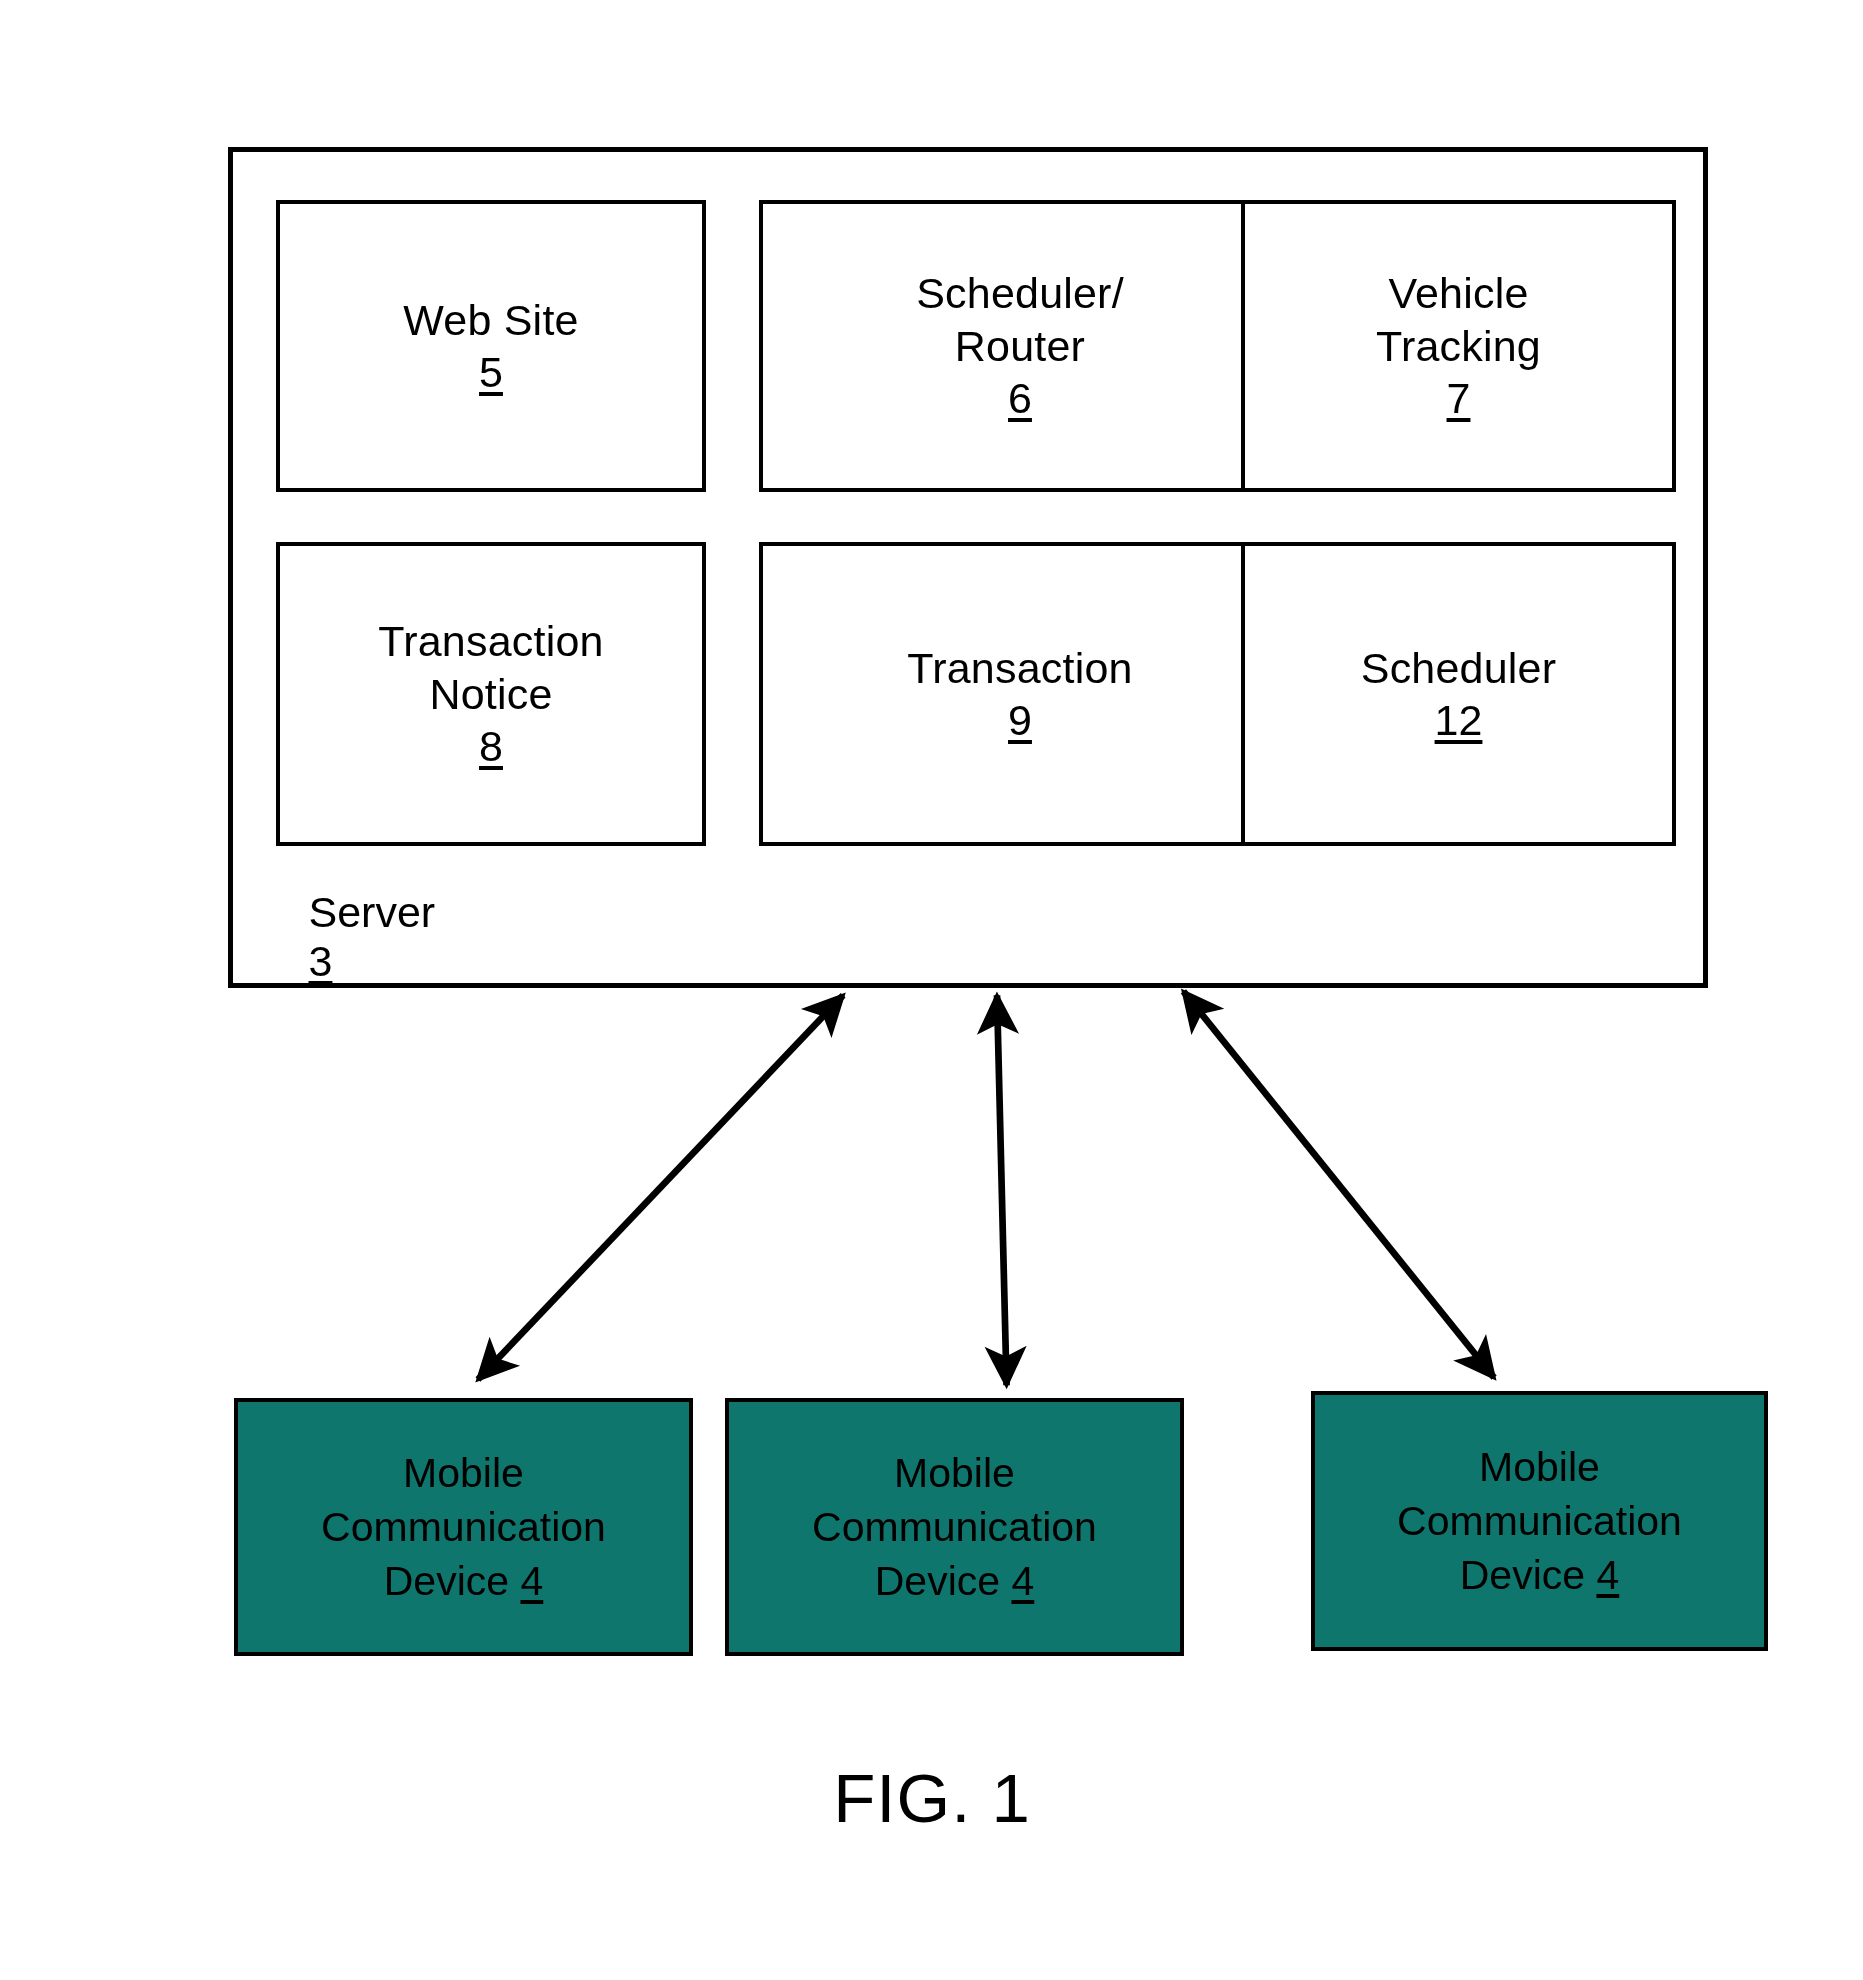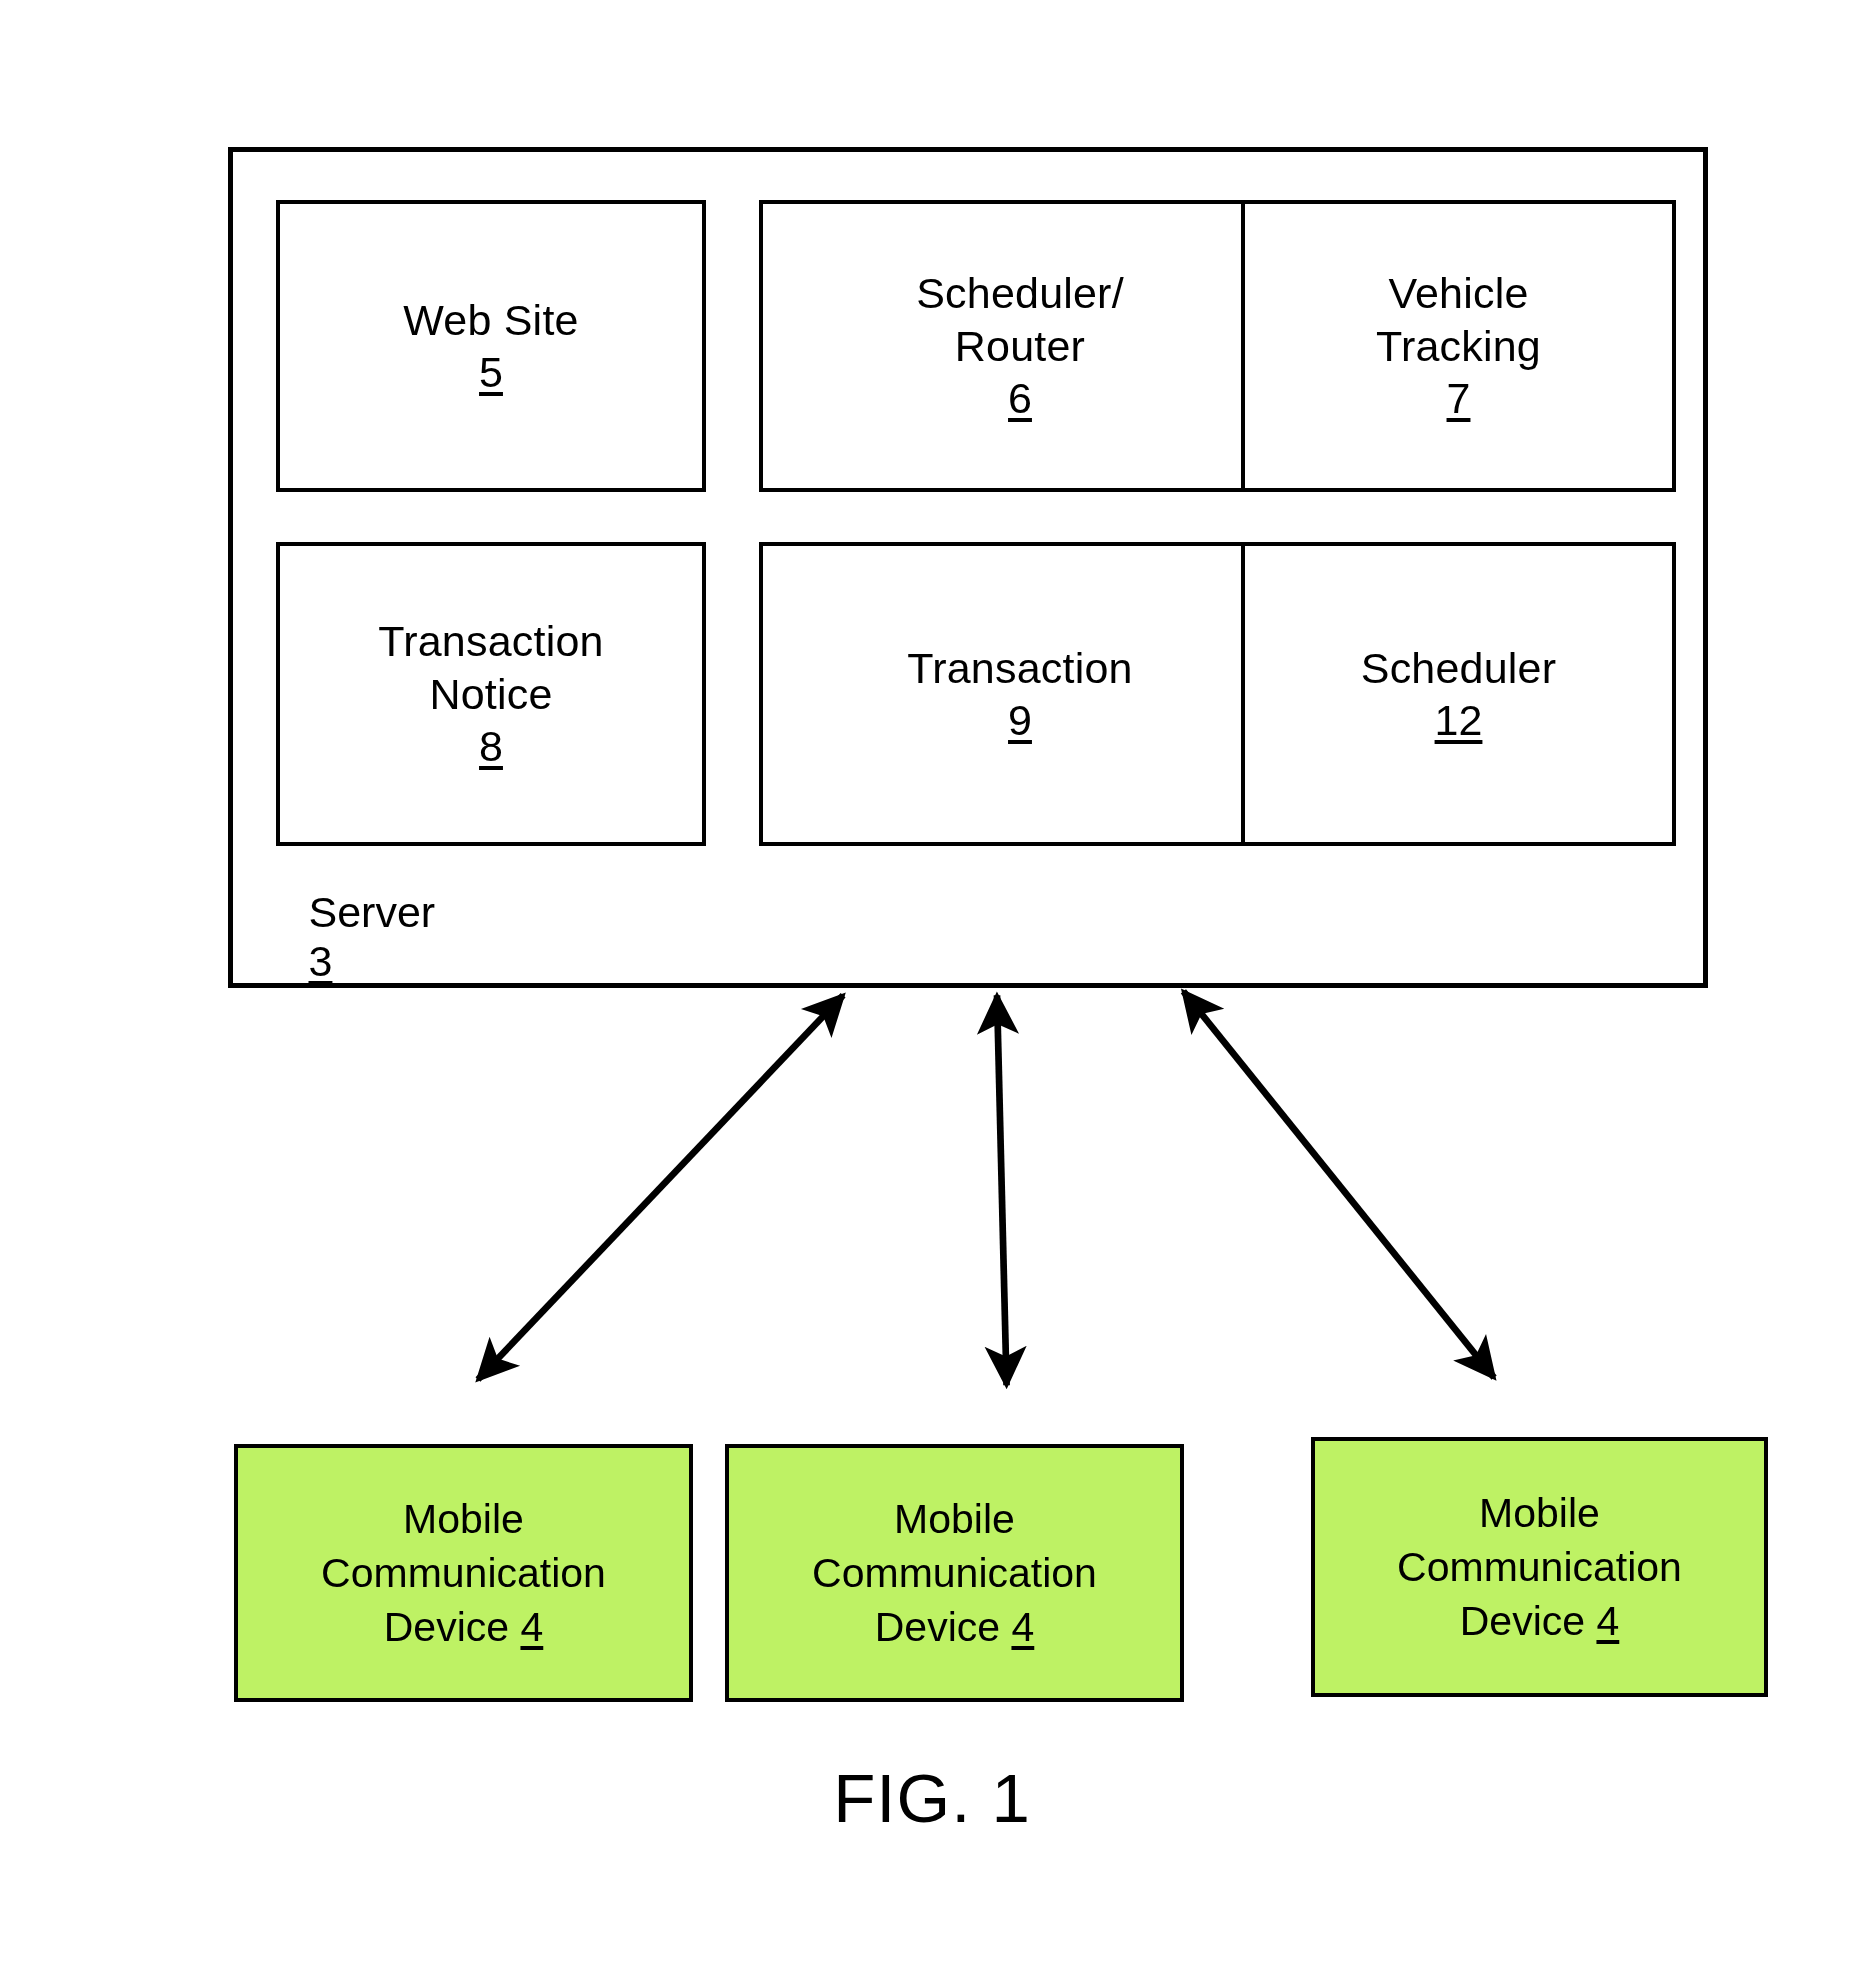--- a/index.html
+++ b/index.html
@@ -83,29 +83,28 @@
     text-decoration: underline;
     text-underline-offset: 4.8px;
     margin-left: 32.5px;
   }
 
   
   .device-box {
     position: absolute;
     border: 4.8px solid #000000;
     box-sizing: border-box;
-    background: #bef264;
+    background: #0f766e;
     display: flex;
     flex-direction: column;
     align-items: center;
     justify-content: center;
     text-align: right;
     font-size: 41px;
     line-height: 1.32;
-    margin-top: 46px;
   }
   .device-box .line { white-space: pre; }
   .device-box .dev-ref {
     text-decoration: underline;
     text-underline-offset: 4.8px;
   }
 
   .dev-1 { left: 234px;  top: 1398px; width: 459px; height: 258px; }
   .dev-2 { left: 725px;  top: 1398px; width: 459px; height: 258px; }
   .dev-3 { left: 1311px; top: 1391px; width: 457px; height: 260px; }

